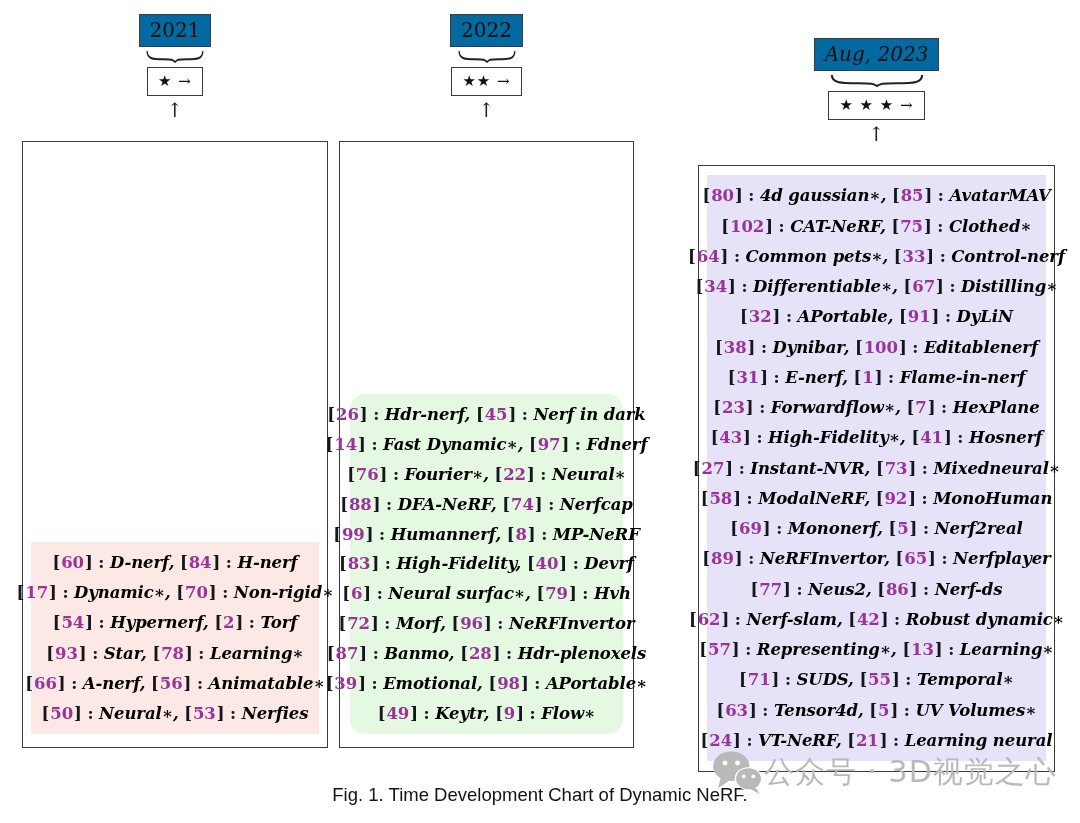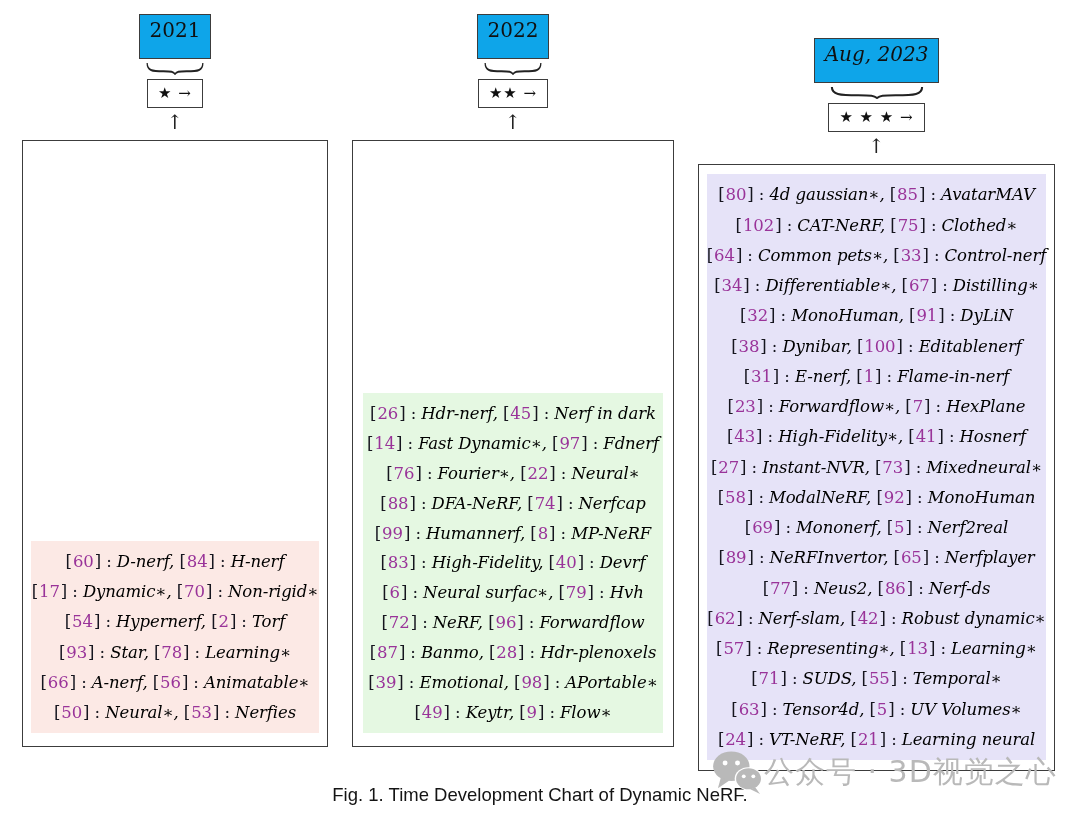--- a/index.html
+++ b/index.html
@@ -3,33 +3,33 @@
 <meta charset="utf-8">
 <style>
   html,body { margin:0; padding:0; background:#ffffff; }
   #page {
     position:relative; width:1080px; height:823px; background:#ffffff;
     font-family:"DejaVu Serif", serif; overflow:hidden;
   }
   .col { position:absolute; top:14px; display:flex; flex-direction:column; align-items:center; }
   .col-header { display:flex; flex-direction:column; align-items:center; }
   .year-box {
-    border:1.5px solid #3c3c3c; background:#0ea5e9; padding:2px 10px 15px;
+    border:1.5px solid #3c3c3c; background:#0369a1; padding:2px 10px 3px;
     font-size:20px; color:#101010; line-height:1.3; white-space:nowrap;
   }
   .year-box.italic { font-style:italic;margin-top:24px; }
   .brace { margin:3px 0 4px; display:block; }
   .star-box {
     border:1.5px solid #3c3c3c; background:#fff; padding:4px 10px 5px;
     font-size:15px; color:#101010; letter-spacing:1px; white-space:nowrap; line-height:1.2;
   }
   .up-arrow { font-size:20px; color:#222; line-height:1; margin-top:4px; height:22px; }
   .main-box {
     border:1.5px solid #3c3c3c; background:#fff; position:relative;
-    box-sizing:border-box; width:100%; height:607px; margin-top:6px;
+    box-sizing:border-box; width:100%; height:607px; margin-top:19px;font-weight:bold;
   }
   .entries {
     position:absolute; display:flex; flex-direction:column;
     justify-content:space-evenly; align-items:center;
   }
   .entry-line {
     white-space:nowrap; text-align:center; font-size:16.5px; color:#000;
     letter-spacing:-0.1px;
   }
   .ref-bracket { font-style:normal; color:#15151e; }
@@ -68,39 +68,39 @@
           <div class="entry-line"><span class="ref-bracket">[</span><span class="ref-num">60</span><span class="ref-bracket">]</span><span class="ref-colon"> : </span><span class="ref-name">D-nerf, </span><span class="ref-bracket">[</span><span class="ref-num">84</span><span class="ref-bracket">]</span><span class="ref-colon"> : </span><span class="ref-name">H-nerf</span></div>
           <div class="entry-line"><span class="ref-bracket">[</span><span class="ref-num">17</span><span class="ref-bracket">]</span><span class="ref-colon"> : </span><span class="ref-name">Dynamic∗, </span><span class="ref-bracket">[</span><span class="ref-num">70</span><span class="ref-bracket">]</span><span class="ref-colon"> : </span><span class="ref-name">Non-rigid∗</span></div>
           <div class="entry-line"><span class="ref-bracket">[</span><span class="ref-num">54</span><span class="ref-bracket">]</span><span class="ref-colon"> : </span><span class="ref-name">Hypernerf, </span><span class="ref-bracket">[</span><span class="ref-num">2</span><span class="ref-bracket">]</span><span class="ref-colon"> : </span><span class="ref-name">Torf</span></div>
           <div class="entry-line"><span class="ref-bracket">[</span><span class="ref-num">93</span><span class="ref-bracket">]</span><span class="ref-colon"> : </span><span class="ref-name">Star, </span><span class="ref-bracket">[</span><span class="ref-num">78</span><span class="ref-bracket">]</span><span class="ref-colon"> : </span><span class="ref-name">Learning∗</span></div>
           <div class="entry-line"><span class="ref-bracket">[</span><span class="ref-num">66</span><span class="ref-bracket">]</span><span class="ref-colon"> : </span><span class="ref-name">A-nerf, </span><span class="ref-bracket">[</span><span class="ref-num">56</span><span class="ref-bracket">]</span><span class="ref-colon"> : </span><span class="ref-name">Animatable∗</span></div>
           <div class="entry-line"><span class="ref-bracket">[</span><span class="ref-num">50</span><span class="ref-bracket">]</span><span class="ref-colon"> : </span><span class="ref-name">Neural∗, </span><span class="ref-bracket">[</span><span class="ref-num">53</span><span class="ref-bracket">]</span><span class="ref-colon"> : </span><span class="ref-name">Nerfies</span></div>
         </div>
     </div>
   </div>
 
-  <div class="col" style="left:352px; width:322px;">
+  <div class="col" style="left:339px; width:295px;">
     <div class="col-header">
       <div class="year-box">2022</div>
       <svg class="brace" width="58" height="13" viewBox="0 0 100 14" preserveAspectRatio="none">
         <path d="M2,1 C2,9 10,10 30,10 C44,10 47,10.5 50,13 C53,10.5 56,10 70,10 C90,10 98,9 98,1" fill="none" stroke="#222" stroke-width="2.2"></path>
       </svg>
       <div class="star-box">★★ →</div>
       <div class="up-arrow">↑</div>
     </div>
     <div class="main-box">
-      <div class="entries" style="left: 10px; right: 10px; bottom: 13px; height: 340px; background: rgb(229, 248, 226);">
+      <div class="entries" style="left: 10px; right: 10px; bottom: 13px; height: 340px; background: rgb(229, 248, 226); border-radius: 15px;">
           <div class="entry-line"><span class="ref-bracket">[</span><span class="ref-num">26</span><span class="ref-bracket">]</span><span class="ref-colon"> : </span><span class="ref-name">Hdr-nerf, </span><span class="ref-bracket">[</span><span class="ref-num">45</span><span class="ref-bracket">]</span><span class="ref-colon"> : </span><span class="ref-name">Nerf in dark</span></div>
           <div class="entry-line"><span class="ref-bracket">[</span><span class="ref-num">14</span><span class="ref-bracket">]</span><span class="ref-colon"> : </span><span class="ref-name">Fast Dynamic∗, </span><span class="ref-bracket">[</span><span class="ref-num">97</span><span class="ref-bracket">]</span><span class="ref-colon"> : </span><span class="ref-name">Fdnerf</span></div>
           <div class="entry-line"><span class="ref-bracket">[</span><span class="ref-num">76</span><span class="ref-bracket">]</span><span class="ref-colon"> : </span><span class="ref-name">Fourier∗, </span><span class="ref-bracket">[</span><span class="ref-num">22</span><span class="ref-bracket">]</span><span class="ref-colon"> : </span><span class="ref-name">Neural∗</span></div>
           <div class="entry-line"><span class="ref-bracket">[</span><span class="ref-num">88</span><span class="ref-bracket">]</span><span class="ref-colon"> : </span><span class="ref-name">DFA-NeRF, </span><span class="ref-bracket">[</span><span class="ref-num">74</span><span class="ref-bracket">]</span><span class="ref-colon"> : </span><span class="ref-name">Nerfcap</span></div>
           <div class="entry-line"><span class="ref-bracket">[</span><span class="ref-num">99</span><span class="ref-bracket">]</span><span class="ref-colon"> : </span><span class="ref-name">Humannerf, </span><span class="ref-bracket">[</span><span class="ref-num">8</span><span class="ref-bracket">]</span><span class="ref-colon"> : </span><span class="ref-name">MP-NeRF</span></div>
           <div class="entry-line"><span class="ref-bracket">[</span><span class="ref-num">83</span><span class="ref-bracket">]</span><span class="ref-colon"> : </span><span class="ref-name">High-Fidelity, </span><span class="ref-bracket">[</span><span class="ref-num">40</span><span class="ref-bracket">]</span><span class="ref-colon"> : </span><span class="ref-name">Devrf</span></div>
           <div class="entry-line"><span class="ref-bracket">[</span><span class="ref-num">6</span><span class="ref-bracket">]</span><span class="ref-colon"> : </span><span class="ref-name">Neural surfac∗, </span><span class="ref-bracket">[</span><span class="ref-num">79</span><span class="ref-bracket">]</span><span class="ref-colon"> : </span><span class="ref-name">Hvh</span></div>
-          <div class="entry-line"><span class="ref-bracket">[</span><span class="ref-num">72</span><span class="ref-bracket">]</span><span class="ref-colon"> : </span><span class="ref-name">NeRF, </span><span class="ref-bracket">[</span><span class="ref-num">96</span><span class="ref-bracket">]</span><span class="ref-colon"> : </span><span class="ref-name">Forwardflow</span></div>
+          <div class="entry-line"><span class="ref-bracket">[</span><span class="ref-num">72</span><span class="ref-bracket">]</span><span class="ref-colon"> : </span><span class="ref-name">Morf, </span><span class="ref-bracket">[</span><span class="ref-num">96</span><span class="ref-bracket">]</span><span class="ref-colon"> : </span><span class="ref-name">NeRFInvertor</span></div>
           <div class="entry-line"><span class="ref-bracket">[</span><span class="ref-num">87</span><span class="ref-bracket">]</span><span class="ref-colon"> : </span><span class="ref-name">Banmo, </span><span class="ref-bracket">[</span><span class="ref-num">28</span><span class="ref-bracket">]</span><span class="ref-colon"> : </span><span class="ref-name">Hdr-plenoxels</span></div>
           <div class="entry-line"><span class="ref-bracket">[</span><span class="ref-num">39</span><span class="ref-bracket">]</span><span class="ref-colon"> : </span><span class="ref-name">Emotional, </span><span class="ref-bracket">[</span><span class="ref-num">98</span><span class="ref-bracket">]</span><span class="ref-colon"> : </span><span class="ref-name">APortable∗</span></div>
           <div class="entry-line"><span class="ref-bracket">[</span><span class="ref-num">49</span><span class="ref-bracket">]</span><span class="ref-colon"> : </span><span class="ref-name">Keytr, </span><span class="ref-bracket">[</span><span class="ref-num">9</span><span class="ref-bracket">]</span><span class="ref-colon"> : </span><span class="ref-name">Flow∗</span></div>
         </div>
     </div>
   </div>
 
   <div class="col" style="left:698px; width:357px;">
     <div class="col-header">
       <div class="year-box italic">Aug, 2023</div>
@@ -109,21 +109,21 @@
       </svg>
       <div class="star-box">★ ★ ★ →</div>
       <div class="up-arrow">↑</div>
     </div>
     <div class="main-box">
       <div class="entries" style="left: 8px; right: 8px; top: 9px; height: 586px; background: rgb(230, 227, 248);">
           <div class="entry-line"><span class="ref-bracket">[</span><span class="ref-num">80</span><span class="ref-bracket">]</span><span class="ref-colon"> : </span><span class="ref-name">4d gaussian∗, </span><span class="ref-bracket">[</span><span class="ref-num">85</span><span class="ref-bracket">]</span><span class="ref-colon"> : </span><span class="ref-name">AvatarMAV</span></div>
           <div class="entry-line"><span class="ref-bracket">[</span><span class="ref-num">102</span><span class="ref-bracket">]</span><span class="ref-colon"> : </span><span class="ref-name">CAT-NeRF, </span><span class="ref-bracket">[</span><span class="ref-num">75</span><span class="ref-bracket">]</span><span class="ref-colon"> : </span><span class="ref-name">Clothed∗</span></div>
           <div class="entry-line"><span class="ref-bracket">[</span><span class="ref-num">64</span><span class="ref-bracket">]</span><span class="ref-colon"> : </span><span class="ref-name">Common pets∗, </span><span class="ref-bracket">[</span><span class="ref-num">33</span><span class="ref-bracket">]</span><span class="ref-colon"> : </span><span class="ref-name">Control-nerf</span></div>
           <div class="entry-line"><span class="ref-bracket">[</span><span class="ref-num">34</span><span class="ref-bracket">]</span><span class="ref-colon"> : </span><span class="ref-name">Differentiable∗, </span><span class="ref-bracket">[</span><span class="ref-num">67</span><span class="ref-bracket">]</span><span class="ref-colon"> : </span><span class="ref-name">Distilling∗</span></div>
-          <div class="entry-line"><span class="ref-bracket">[</span><span class="ref-num">32</span><span class="ref-bracket">]</span><span class="ref-colon"> : </span><span class="ref-name">MonoHuman, </span><span class="ref-bracket">[</span><span class="ref-num">91</span><span class="ref-bracket">]</span><span class="ref-colon"> : </span><span class="ref-name">DyLiN</span></div>
+          <div class="entry-line"><span class="ref-bracket">[</span><span class="ref-num">32</span><span class="ref-bracket">]</span><span class="ref-colon"> : </span><span class="ref-name">APortable, </span><span class="ref-bracket">[</span><span class="ref-num">91</span><span class="ref-bracket">]</span><span class="ref-colon"> : </span><span class="ref-name">DyLiN</span></div>
           <div class="entry-line"><span class="ref-bracket">[</span><span class="ref-num">38</span><span class="ref-bracket">]</span><span class="ref-colon"> : </span><span class="ref-name">Dynibar, </span><span class="ref-bracket">[</span><span class="ref-num">100</span><span class="ref-bracket">]</span><span class="ref-colon"> : </span><span class="ref-name">Editablenerf</span></div>
           <div class="entry-line"><span class="ref-bracket">[</span><span class="ref-num">31</span><span class="ref-bracket">]</span><span class="ref-colon"> : </span><span class="ref-name">E-nerf, </span><span class="ref-bracket">[</span><span class="ref-num">1</span><span class="ref-bracket">]</span><span class="ref-colon"> : </span><span class="ref-name">Flame-in-nerf</span></div>
           <div class="entry-line"><span class="ref-bracket">[</span><span class="ref-num">23</span><span class="ref-bracket">]</span><span class="ref-colon"> : </span><span class="ref-name">Forwardflow∗, </span><span class="ref-bracket">[</span><span class="ref-num">7</span><span class="ref-bracket">]</span><span class="ref-colon"> : </span><span class="ref-name">HexPlane</span></div>
           <div class="entry-line"><span class="ref-bracket">[</span><span class="ref-num">43</span><span class="ref-bracket">]</span><span class="ref-colon"> : </span><span class="ref-name">High-Fidelity∗, </span><span class="ref-bracket">[</span><span class="ref-num">41</span><span class="ref-bracket">]</span><span class="ref-colon"> : </span><span class="ref-name">Hosnerf</span></div>
           <div class="entry-line"><span class="ref-bracket">[</span><span class="ref-num">27</span><span class="ref-bracket">]</span><span class="ref-colon"> : </span><span class="ref-name">Instant-NVR, </span><span class="ref-bracket">[</span><span class="ref-num">73</span><span class="ref-bracket">]</span><span class="ref-colon"> : </span><span class="ref-name">Mixedneural∗</span></div>
           <div class="entry-line"><span class="ref-bracket">[</span><span class="ref-num">58</span><span class="ref-bracket">]</span><span class="ref-colon"> : </span><span class="ref-name">ModalNeRF, </span><span class="ref-bracket">[</span><span class="ref-num">92</span><span class="ref-bracket">]</span><span class="ref-colon"> : </span><span class="ref-name">MonoHuman</span></div>
           <div class="entry-line"><span class="ref-bracket">[</span><span class="ref-num">69</span><span class="ref-bracket">]</span><span class="ref-colon"> : </span><span class="ref-name">Mononerf, </span><span class="ref-bracket">[</span><span class="ref-num">5</span><span class="ref-bracket">]</span><span class="ref-colon"> : </span><span class="ref-name">Nerf2real</span></div>
           <div class="entry-line"><span class="ref-bracket">[</span><span class="ref-num">89</span><span class="ref-bracket">]</span><span class="ref-colon"> : </span><span class="ref-name">NeRFInvertor, </span><span class="ref-bracket">[</span><span class="ref-num">65</span><span class="ref-bracket">]</span><span class="ref-colon"> : </span><span class="ref-name">Nerfplayer</span></div>
           <div class="entry-line"><span class="ref-bracket">[</span><span class="ref-num">77</span><span class="ref-bracket">]</span><span class="ref-colon"> : </span><span class="ref-name">Neus2, </span><span class="ref-bracket">[</span><span class="ref-num">86</span><span class="ref-bracket">]</span><span class="ref-colon"> : </span><span class="ref-name">Nerf-ds</span></div>
           <div class="entry-line"><span class="ref-bracket">[</span><span class="ref-num">62</span><span class="ref-bracket">]</span><span class="ref-colon"> : </span><span class="ref-name">Nerf-slam, </span><span class="ref-bracket">[</span><span class="ref-num">42</span><span class="ref-bracket">]</span><span class="ref-colon"> : </span><span class="ref-name">Robust dynamic∗</span></div>

